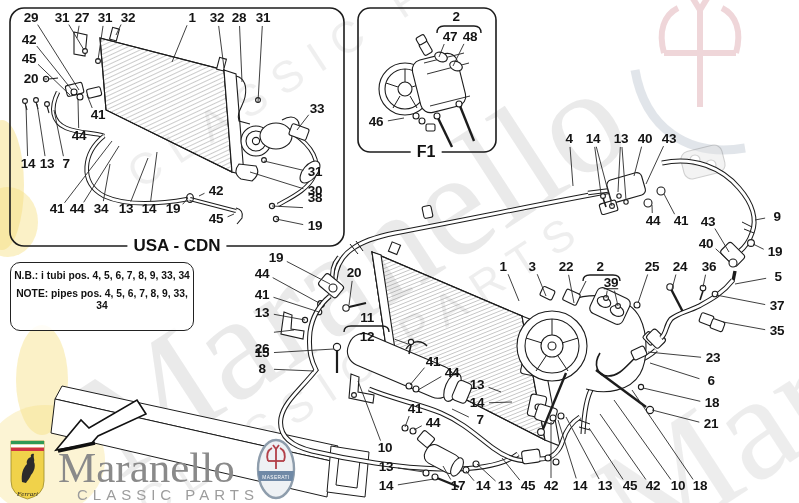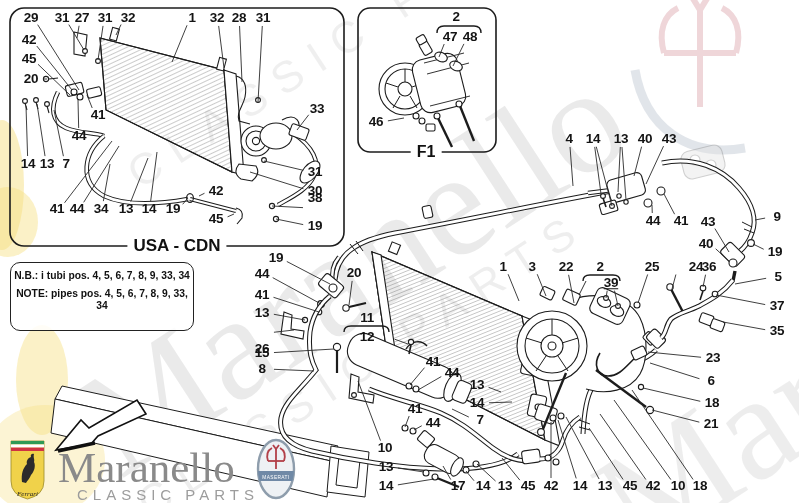--- a/index.html
+++ b/index.html
@@ -492,21 +492,21 @@
       <span class="callout" style="left: 262px; top: 369px;">8</span>
       <span class="callout" style="left: 354px; top: 273px;">20</span>
       <span class="callout" style="left: 367px; top: 318px;">11</span>
       <span class="callout" style="left: 367px; top: 337px;">12</span>
       <span class="callout" style="left: 503px; top: 267px;">1</span>
       <span class="callout" style="left: 532px; top: 267px;">3</span>
       <span class="callout" style="left: 566px; top: 267px;">22</span>
       <span class="callout" style="left: 600px; top: 267px;">2</span>
       <span class="callout" style="left: 611px; top: 283px; text-decoration: underline;">39</span>
       <span class="callout" style="left: 652px; top: 267px;">25</span>
-      <span class="callout" style="left: 696px; top: 267px; text-align: center;">24</span>
+      <span class="callout" style="left: 680px; top: 267px; text-align: center;">24</span>
       <span class="callout" style="left: 709px; top: 267px;">36</span>
       <span class="callout" style="left: 433px; top: 362px;">41</span>
       <span class="callout" style="left: 452px; top: 373px;">44</span>
       <span class="callout" style="left: 477px; top: 385px;">13</span>
       <span class="callout" style="left: 477px; top: 403px;">14</span>
       <span class="callout" style="left: 480px; top: 420px;">7</span>
       <span class="callout" style="left: 415px; top: 409px;">41</span>
       <span class="callout" style="left: 433px; top: 423px;">44</span>
       <span class="callout" style="left: 385px; top: 448px;">10</span>
       <span class="callout" style="left: 386px; top: 467px;">13</span>

